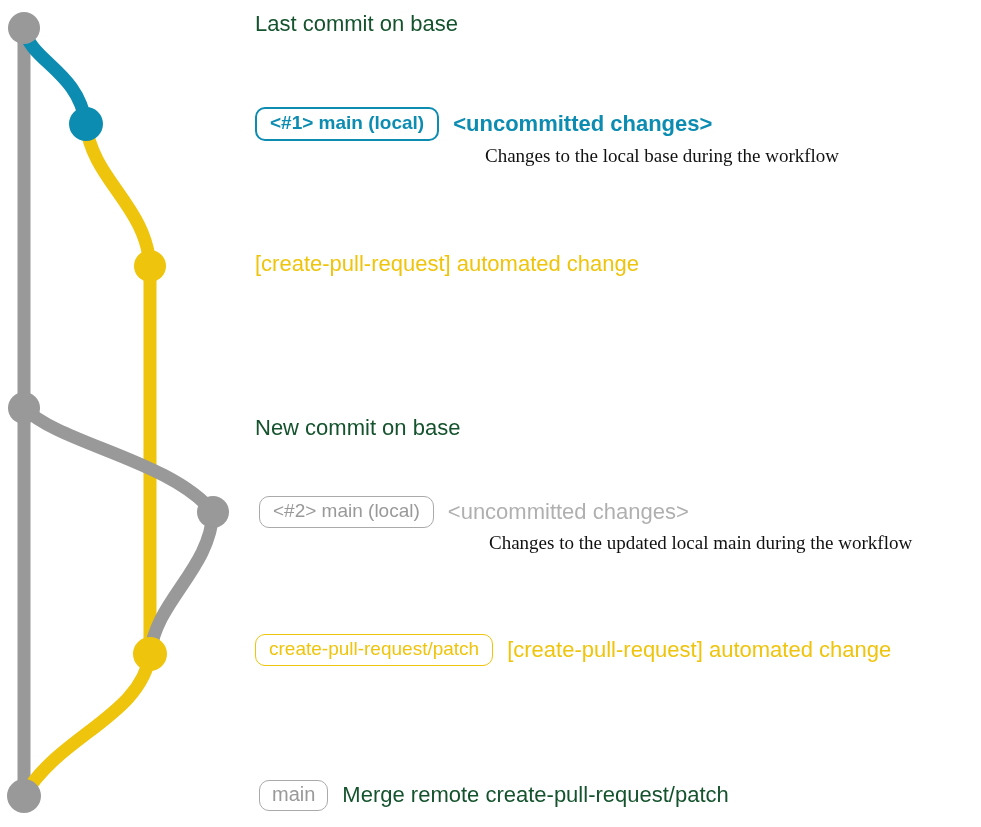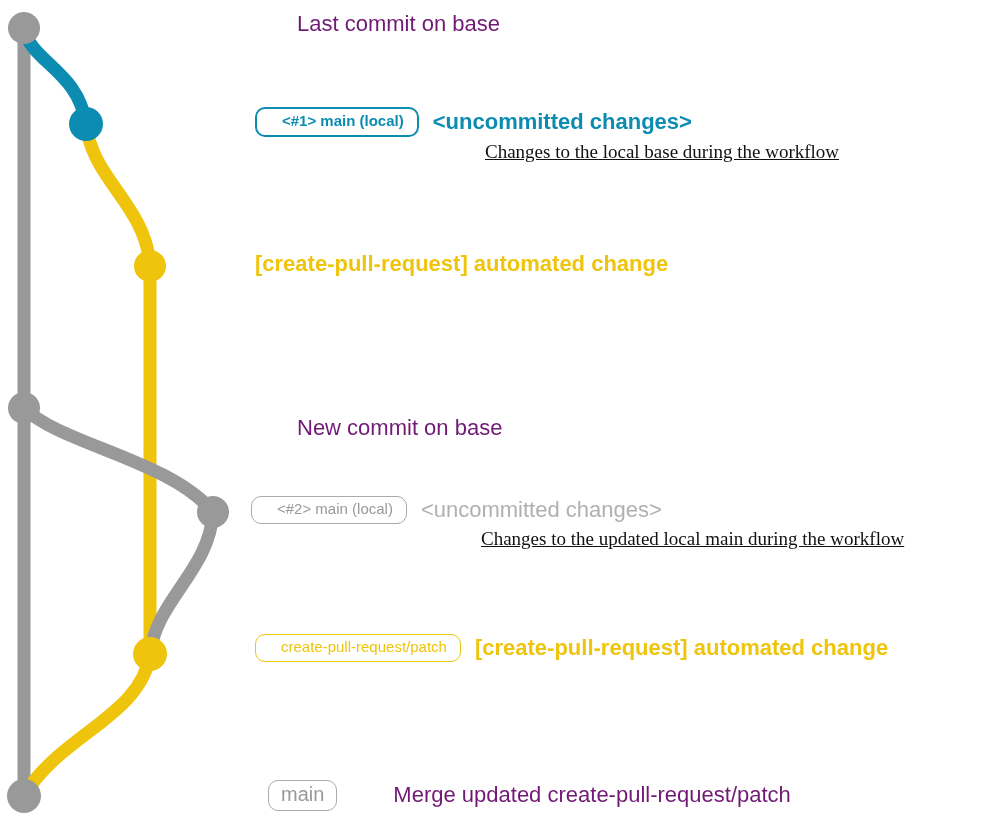--- a/index.html
+++ b/index.html
@@ -37,55 +37,54 @@
   .row-line {
     display: flex;
     align-items: center;
     white-space: nowrap;
   }
   .badge {
     display: inline-block;
     border-style: solid;
     border-width: 2px;
     border-radius: 10px;
-    padding: 4px 13px 6px 25px;
-    font-size: 15px;
+    padding: 4px 13px 6px 13px;
+    font-size: 19px;
     font-weight: bold;
     line-height: 1.05;
     white-space: nowrap;
     background: #ffffff;
   }
   .badge.thin {
     border-width: 1.6px;
     font-weight: normal;
   }
   .badge-blue { color: #0d8cb2; border-color: #0d8cb2; }
   .badge-yellow { color: #efc40c; border-color: #efc40c; }
   .badge-gray { color: #999999; border-color: #aaaaaa; }
 
   .headline {
     font-size: 22px;
     line-height: 1.1;
     white-space: nowrap;
     font-weight: normal;
   }
   .headline.blue { color: #0d8cb2; font-weight: bold; }
-  .headline.yellow { color: #efc40c; font-weight: bold; }
-  .headline.gray { color: #701a75; margin-left: 42px; }
+  .headline.yellow { color: #efc40c; font-weight: normal; }
+  .headline.gray { color: #14532d; }
   .headline.gray-light { color: #b0b0b0; }
 
   .spacer-badge-text { width: 14px; }
 
   .subtext {
     font-family: "Liberation Serif", serif;
     font-size: 19px;
     color: #111111;
     white-space: nowrap;
     line-height: 1.1;
-    text-decoration: underline;
   }
   .sub-wrap { margin-top: 5px; }
 </style>
 </head>
 <body>
 
 <svg id="graph-canvas" viewBox="0 0 981 827" xmlns="http://www.w3.org/2000/svg">
 
   <path d="M 24 28 L 24 796" fill="none" stroke="#999999" stroke-width="13" stroke-linecap="round"></path>
 
@@ -133,40 +132,40 @@
       <span class="headline yellow">[create-pull-request] automated change</span>
     </div>
   </div>
 
   <div class="row" style="left:255px; top:416px;">
     <div class="row-line">
       <span class="headline gray">New commit on base</span>
     </div>
   </div>
 
-  <div class="row" style="left:251px; top:496px; flex-direction:column;">
+  <div class="row" style="left:259px; top:496px; flex-direction:column;">
     <div class="row-line">
       <span class="badge badge-gray thin">&lt;#2&gt; main (local)</span>
       <span class="spacer-badge-text"></span>
       <span class="headline gray-light">&lt;uncommitted changes&gt;</span>
     </div>
     <div class="sub-wrap" style="margin-left:230px;">
       <span class="subtext">Changes to the updated local main during the workflow</span>
     </div>
   </div>
 
   <div class="row" style="left:255px; top:634px; flex-direction:row;">
     <div class="row-line">
       <span class="badge badge-yellow thin">create-pull-request/patch</span>
       <span class="spacer-badge-text"></span>
       <span class="headline yellow">[create-pull-request] automated change</span>
     </div>
   </div>
 
-  <div class="row" style="left:268px; top:780px;">
+  <div class="row" style="left:259px; top:780px;">
     <div class="row-line">
       <span class="badge badge-gray thin" style="font-size:20px; padding:3px 12px 5px 12px;">main</span>
       <span class="spacer-badge-text"></span>
-      <span class="headline gray">Merge updated create-pull-request/patch</span>
+      <span class="headline gray">Merge remote create-pull-request/patch</span>
     </div>
   </div>
 
 </div>
 
 </body></html>

